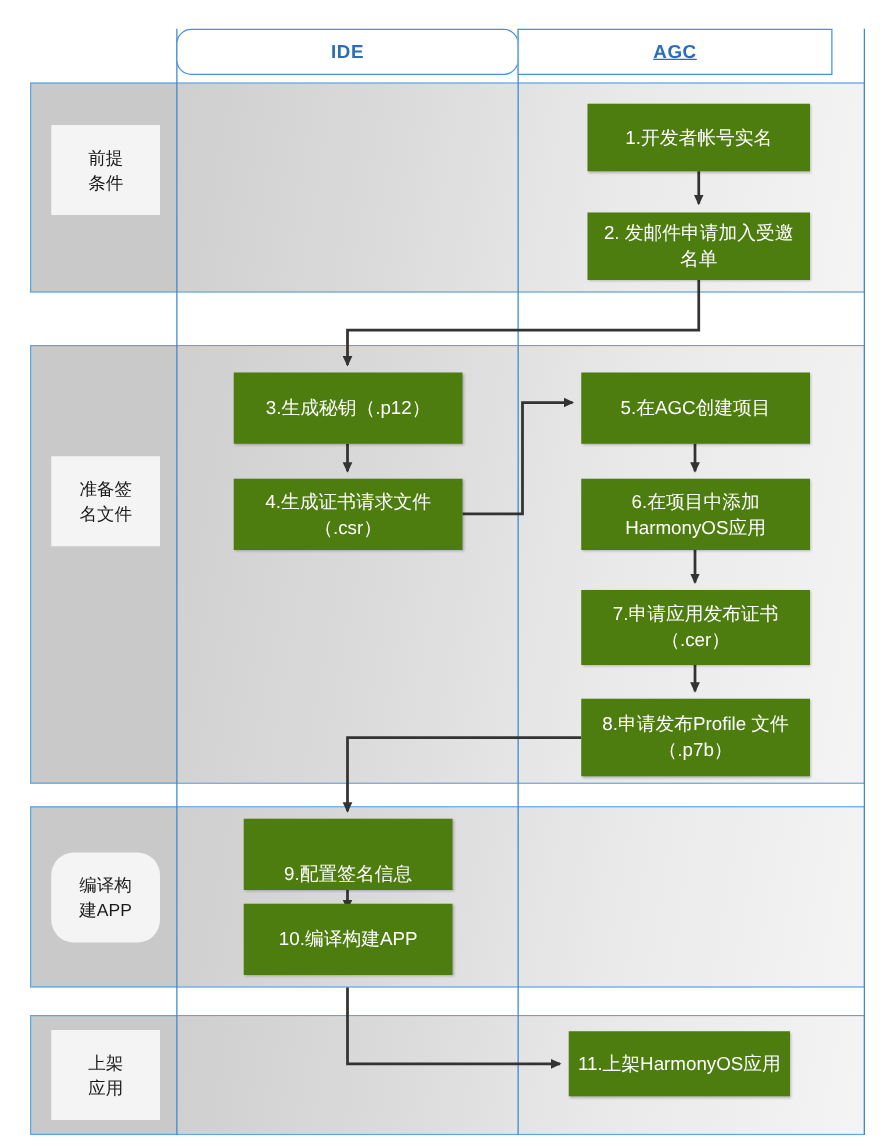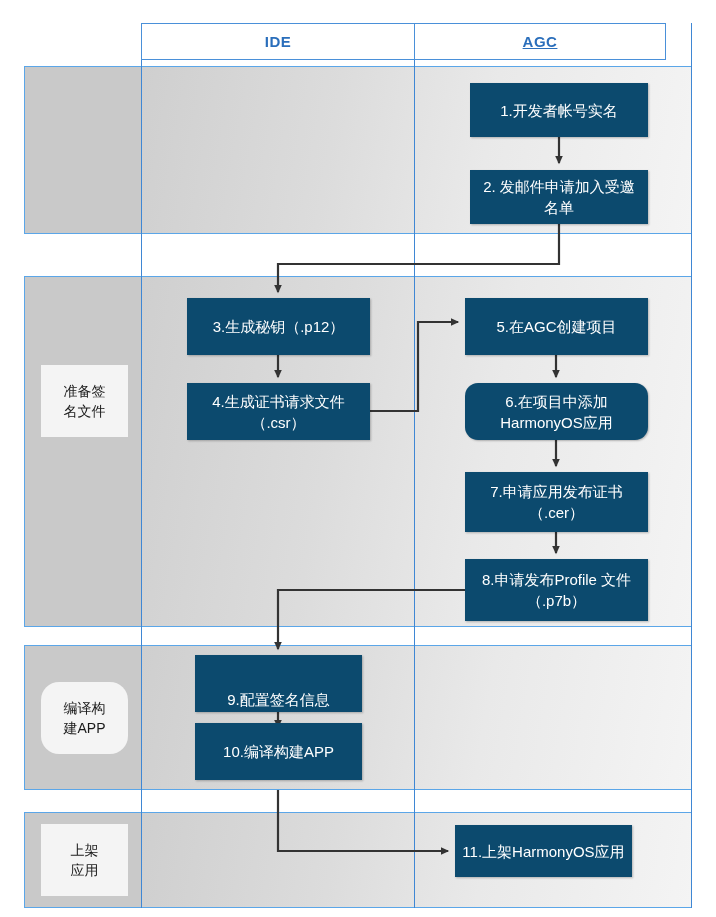--- a/index.html
+++ b/index.html
@@ -11,21 +11,21 @@
 
   
   .col-head{
     position:absolute;top:23px;height:37px;
     border:1px solid #4a90d9;
     background:#ffffff;
     display:flex;align-items:center;justify-content:center;
     color:#2a6ebb;font-weight:bold;font-size:15px;letter-spacing:.5px;
     box-sizing:border-box;
   }
-  #head-ide{left:141px;width:274px;}
+  #head-ide{left:141px;width:274px;border-radius:12px;}
   #head-agc{left:414px;width:252px;text-decoration:underline;}
 
   
   .band{
     position:absolute;left:24px;width:668px;
     border:1px solid #5ba6e8;
     box-sizing:border-box;
     background:#c9c9c9;
   }
   .band-fill{
@@ -49,36 +49,36 @@
     box-sizing:border-box;
   }
   #lane-1{top:100px;height:72px;}
   #lane-2{top:365px;height:72px;}
   #lane-3{top:682px;height:72px;}
   #lane-4{top:824px;height:72px;}
 
   
   .node{
     position:absolute;
-    background:#0c4a6e;
+    background:#4d7c0f;
     color:#ffffff;
     display:flex;align-items:center;justify-content:center;
     text-align:center;
     font-size:15px;line-height:21px;
     box-sizing:border-box;
     padding:2px 6px;
     box-shadow:1px 1px 2px rgba(0,0,0,.25);
   }
 
   #n1{left:470px;top:83px;width:178px;height:54px;}
   #n2{left:470px;top:170px;width:178px;height:54px;}
   #n3{left:187px;top:298px;width:183px;height:57px;}
   #n4{left:187px;top:383px;width:183px;height:57px;}
   #n5{left:465px;top:298px;width:183px;height:57px;}
-  #n6{left:465px;top:383px;width:183px;height:57px;border-radius:13px;}
+  #n6{left:465px;top:383px;width:183px;height:57px;}
   #n7{left:465px;top:472px;width:183px;height:60px;}
   #n8{left:465px;top:559px;width:183px;height:62px;}
   #n9{left:195px;top:655px;width:167px;height:57px;align-items:flex-end;}
   #n10{left:195px;top:723px;width:167px;height:57px;}
   #n11{left:455px;top:825px;width:177px;height:52px;align-items:center;}
 
   
   #wires{position:absolute;left:0;top:0;width:716px;height:917px;pointer-events:none;}
 </style>
 </head>
@@ -103,20 +103,22 @@
   <div class="vline" style="left:414px;top:23px;height:885px;"></div>
   <div class="vline" style="left:691px;top:23px;height:885px;"></div>
 
   <div class="col-head" id="head-ide">
     <span>IDE</span>
   </div>
   <div class="col-head" id="head-agc">
     <span>AGC</span>
   </div>
 
+  <div class="lane-label" id="lane-1" style="white-space: pre-line;">前提
+条件</div>
   <div class="lane-label" id="lane-2" style="white-space: pre-line;">准备签
 名文件</div>
   <div class="lane-label" id="lane-3" style="white-space: pre-line; border-radius: 18px;">编译构
 建APP</div>
   <div class="lane-label" id="lane-4" style="white-space: pre-line;">上架
 应用</div>
 
   <svg id="wires" viewBox="0 0 716 917">
     <defs>
       <marker id="ah" markerWidth="9" markerHeight="9" refX="7.2" refY="4.5" orient="auto" markerUnits="userSpaceOnUse">

